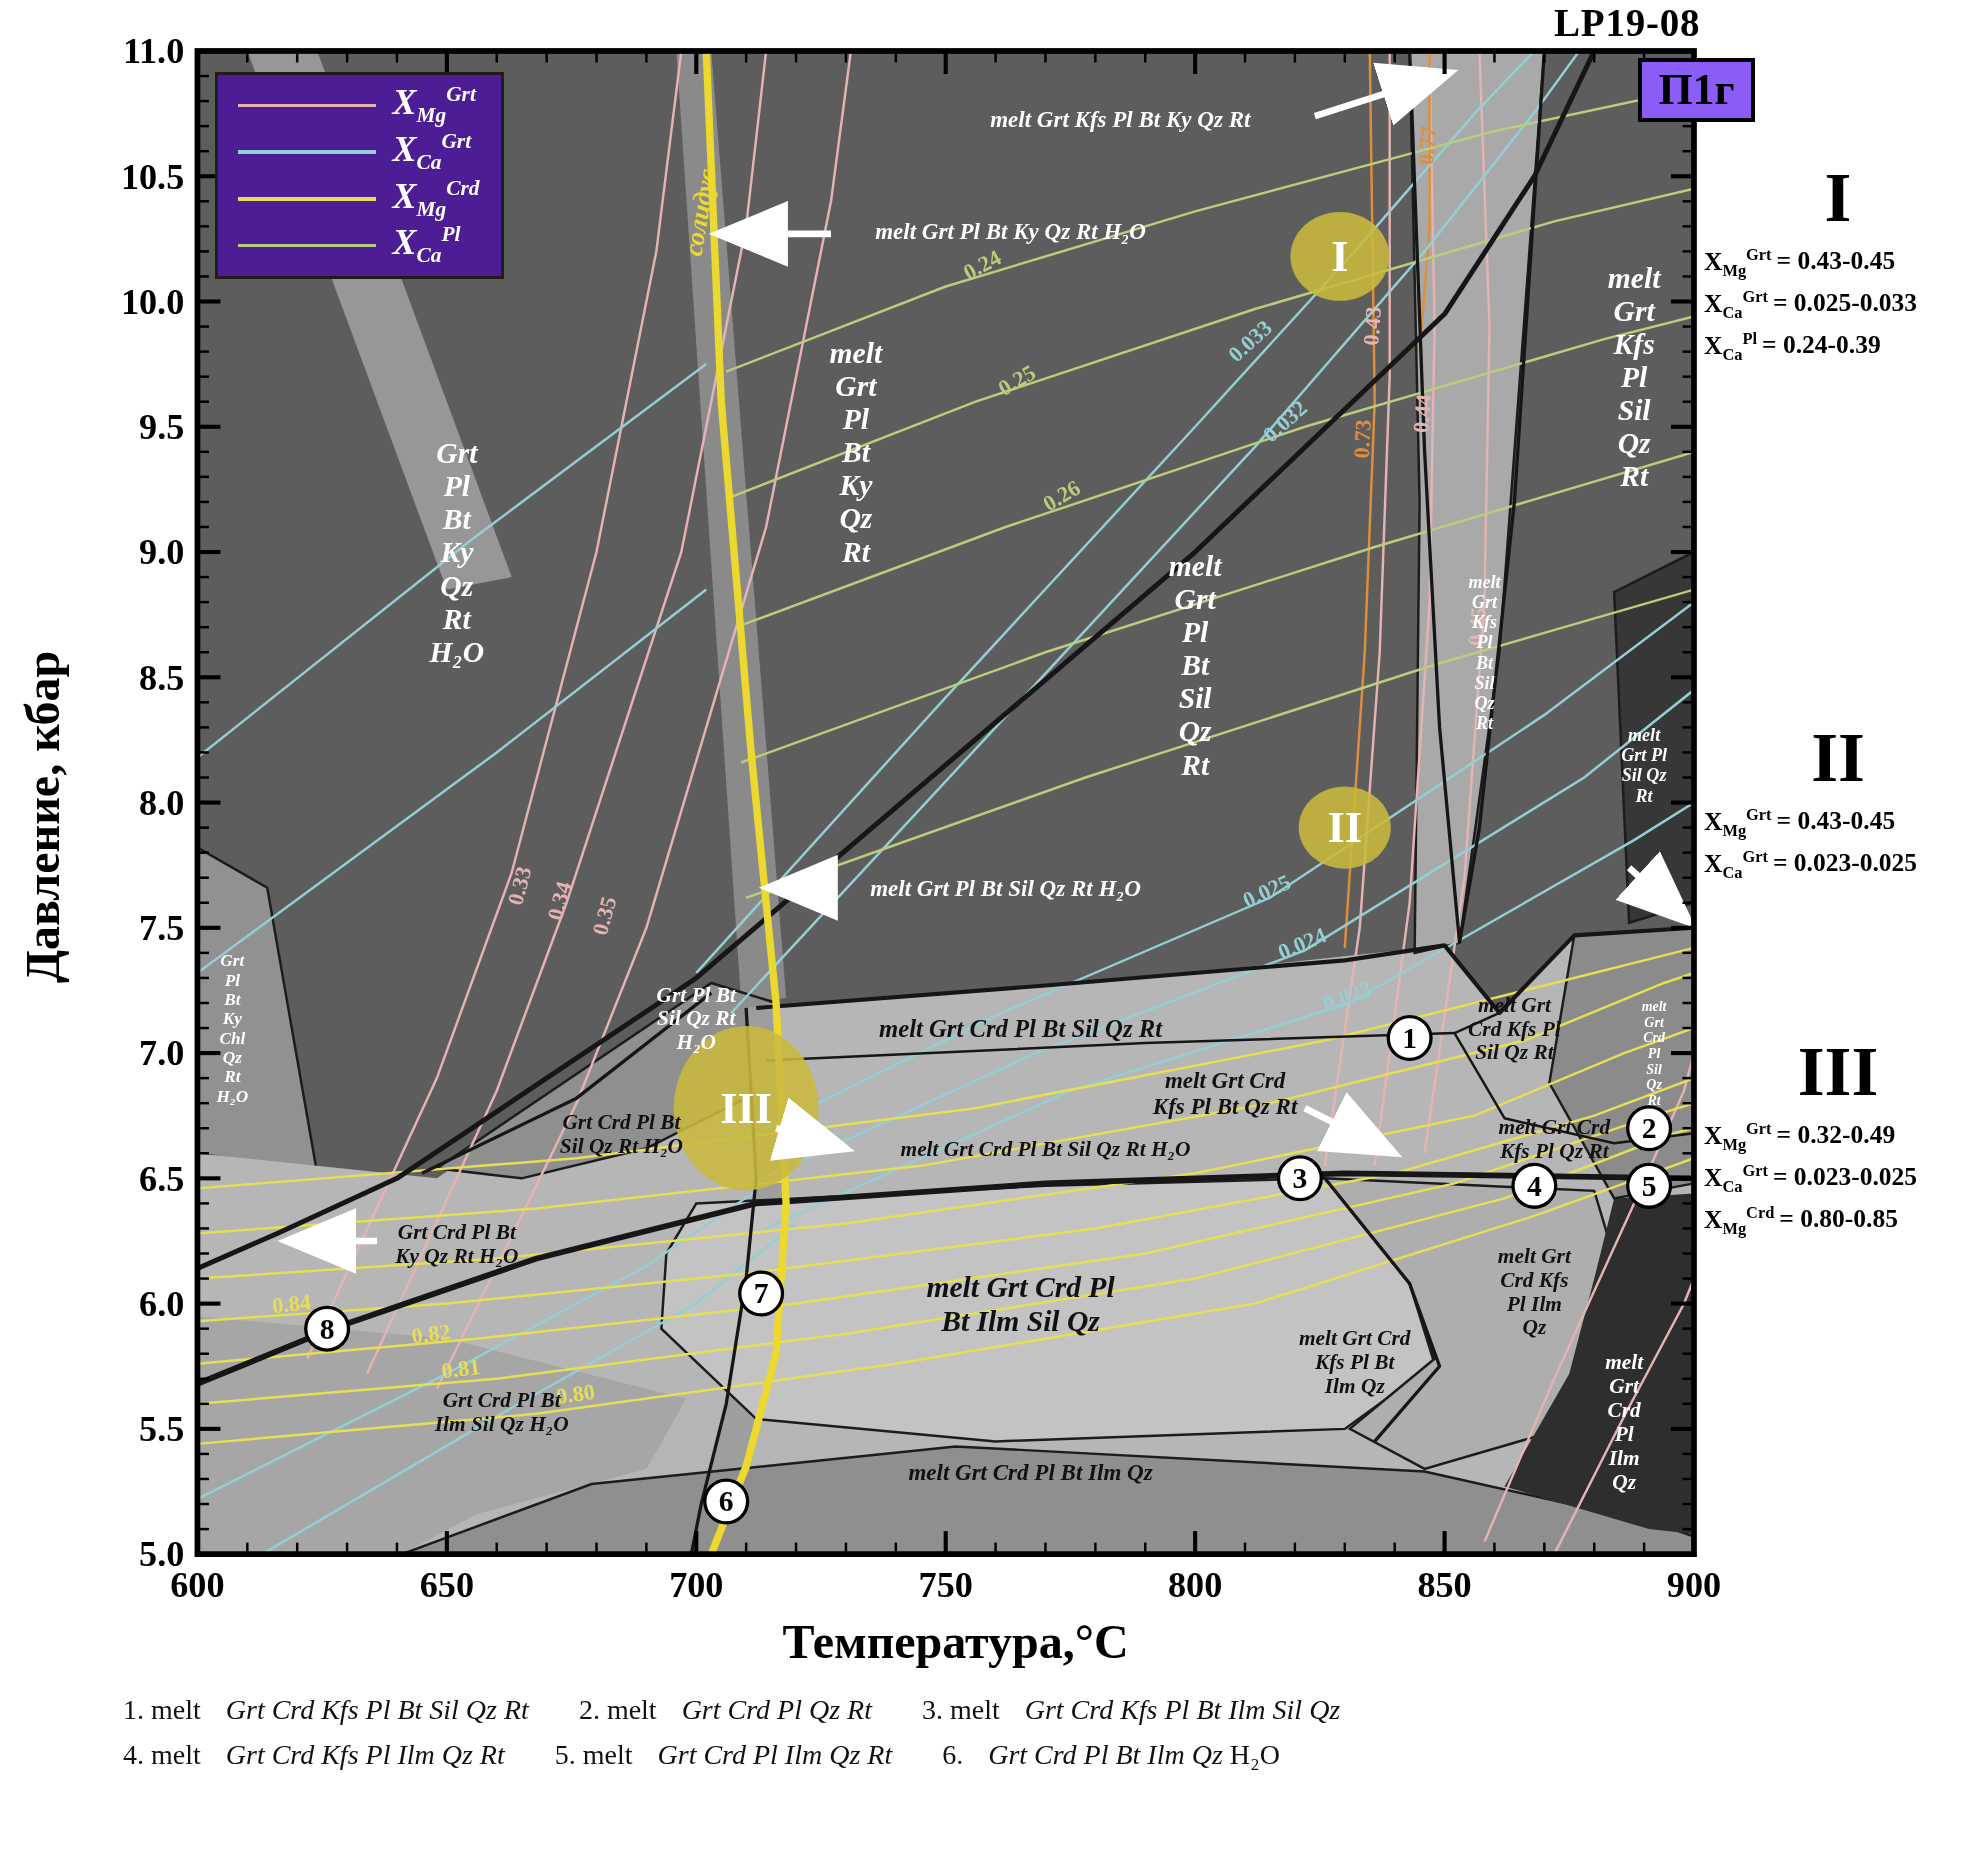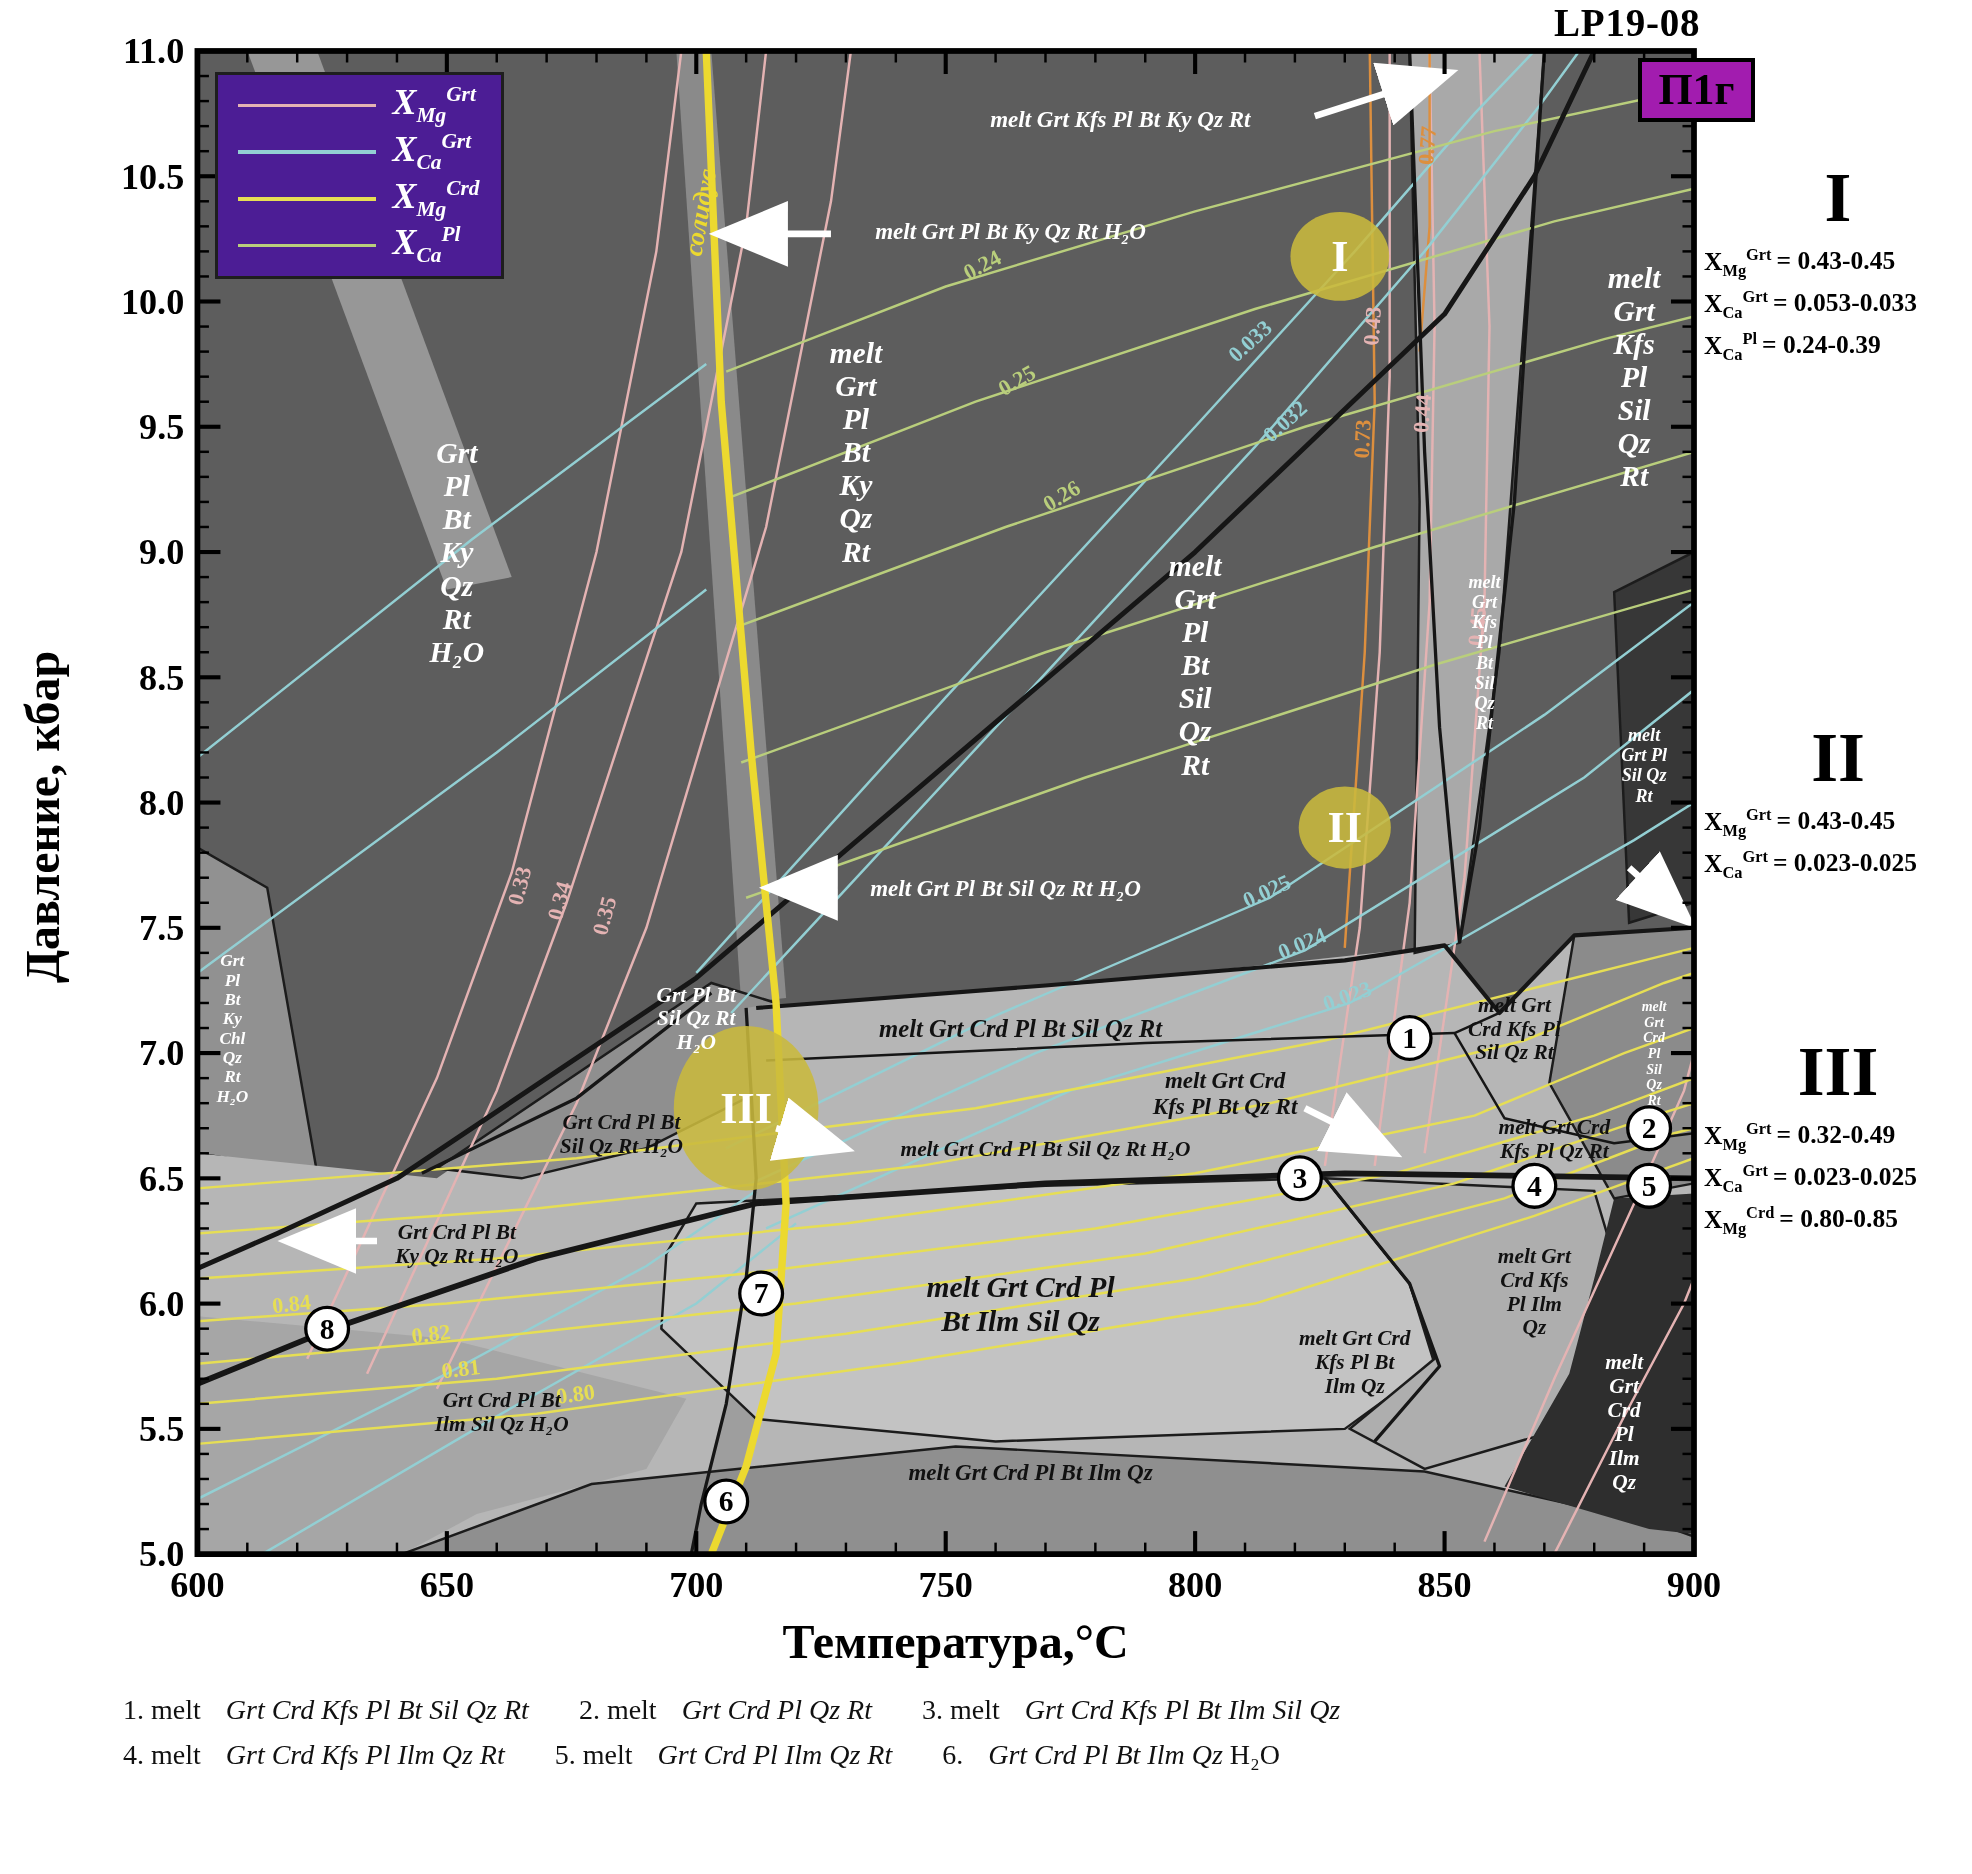--- a/index.html
+++ b/index.html
@@ -1,20 +1,20 @@
 <!DOCTYPE html>
 <html style="font-size:13px"><head>
 <meta charset="utf-8">
 <style>
   html,body{margin:0;padding:0}
   body{width:1972px;height:1874px;position:relative;background:#fff;
        font-family:"Liberation Serif","DejaVu Serif",serif;overflow:hidden}
   svg text{font-family:"Liberation Serif","DejaVu Serif",serif}
   .title{position:absolute;left:1554px;top:0px;width:354px;font-size:39px;font-weight:bold;letter-spacing:0.8px;}
-  .p1g{position:absolute;left:1638px;top:58px;background:#a21caf;border:4.1px solid #000;
+  .p1g{position:absolute;left:1638px;top:58px;background:#8b5cf6;border:4.1px solid #000;
        font-size:44px;font-weight:bold;padding:1.6px 16.4px;line-height:1.2}
   .legend{position:absolute;left:215px;top:72px;width:289px;height:207px;background:#4c1d95;
           border:3.3px solid #1e1e1e;box-sizing:border-box;display:flex;flex-direction:column;
           justify-content:space-evenly;padding:5px 20px}
   .lrow{display:flex;align-items:center;gap:16.4px}
   .legend-line{width:138px;height:3.3px;flex:none}
   .lbl{color:#fff;font-size:36px;font-style:italic;font-weight:bold;line-height:1}
   .lbl sub,.lbl sup{font-size:21.4px}
   .anno{position:absolute;left:1704px;width:268px;color:#000}
   .anno-head{font-size:69px;font-weight:bold;text-align:center;line-height:1;margin-bottom:11.5px}
@@ -402,21 +402,21 @@
   </div>
   <div class="lrow">
     <span class="legend-line" style="background: rgb(185, 206, 124);"></span>
     <span class="lbl"><span>X</span><sub>Ca</sub><sup>Pl</sup></span>
   </div>
 </div>
 
 <div class="anno" style="top:164px">
   <div class="anno-head">I</div>
   <div class="anno-line"><span>X</span><sub>Mg</sub><sup>Grt</sup><span class="val">= 0.43-0.45</span></div>
-  <div class="anno-line"><span>X</span><sub>Ca</sub><sup>Grt</sup><span class="val">= 0.053-0.033</span></div>
+  <div class="anno-line"><span>X</span><sub>Ca</sub><sup>Grt</sup><span class="val">= 0.025-0.033</span></div>
   <div class="anno-line"><span>X</span><sub>Ca</sub><sup>Pl</sup><span class="val">= 0.24-0.39</span></div>
 </div>
 
 <div class="anno" style="top:724px">
   <div class="anno-head">II</div>
   <div class="anno-line"><span>X</span><sub>Mg</sub><sup>Grt</sup><span class="val">= 0.43-0.45</span></div>
   <div class="anno-line"><span>X</span><sub>Ca</sub><sup>Grt</sup><span class="val">= 0.023-0.025</span></div>
 </div>
 
 <div class="anno" style="top:1038px">

